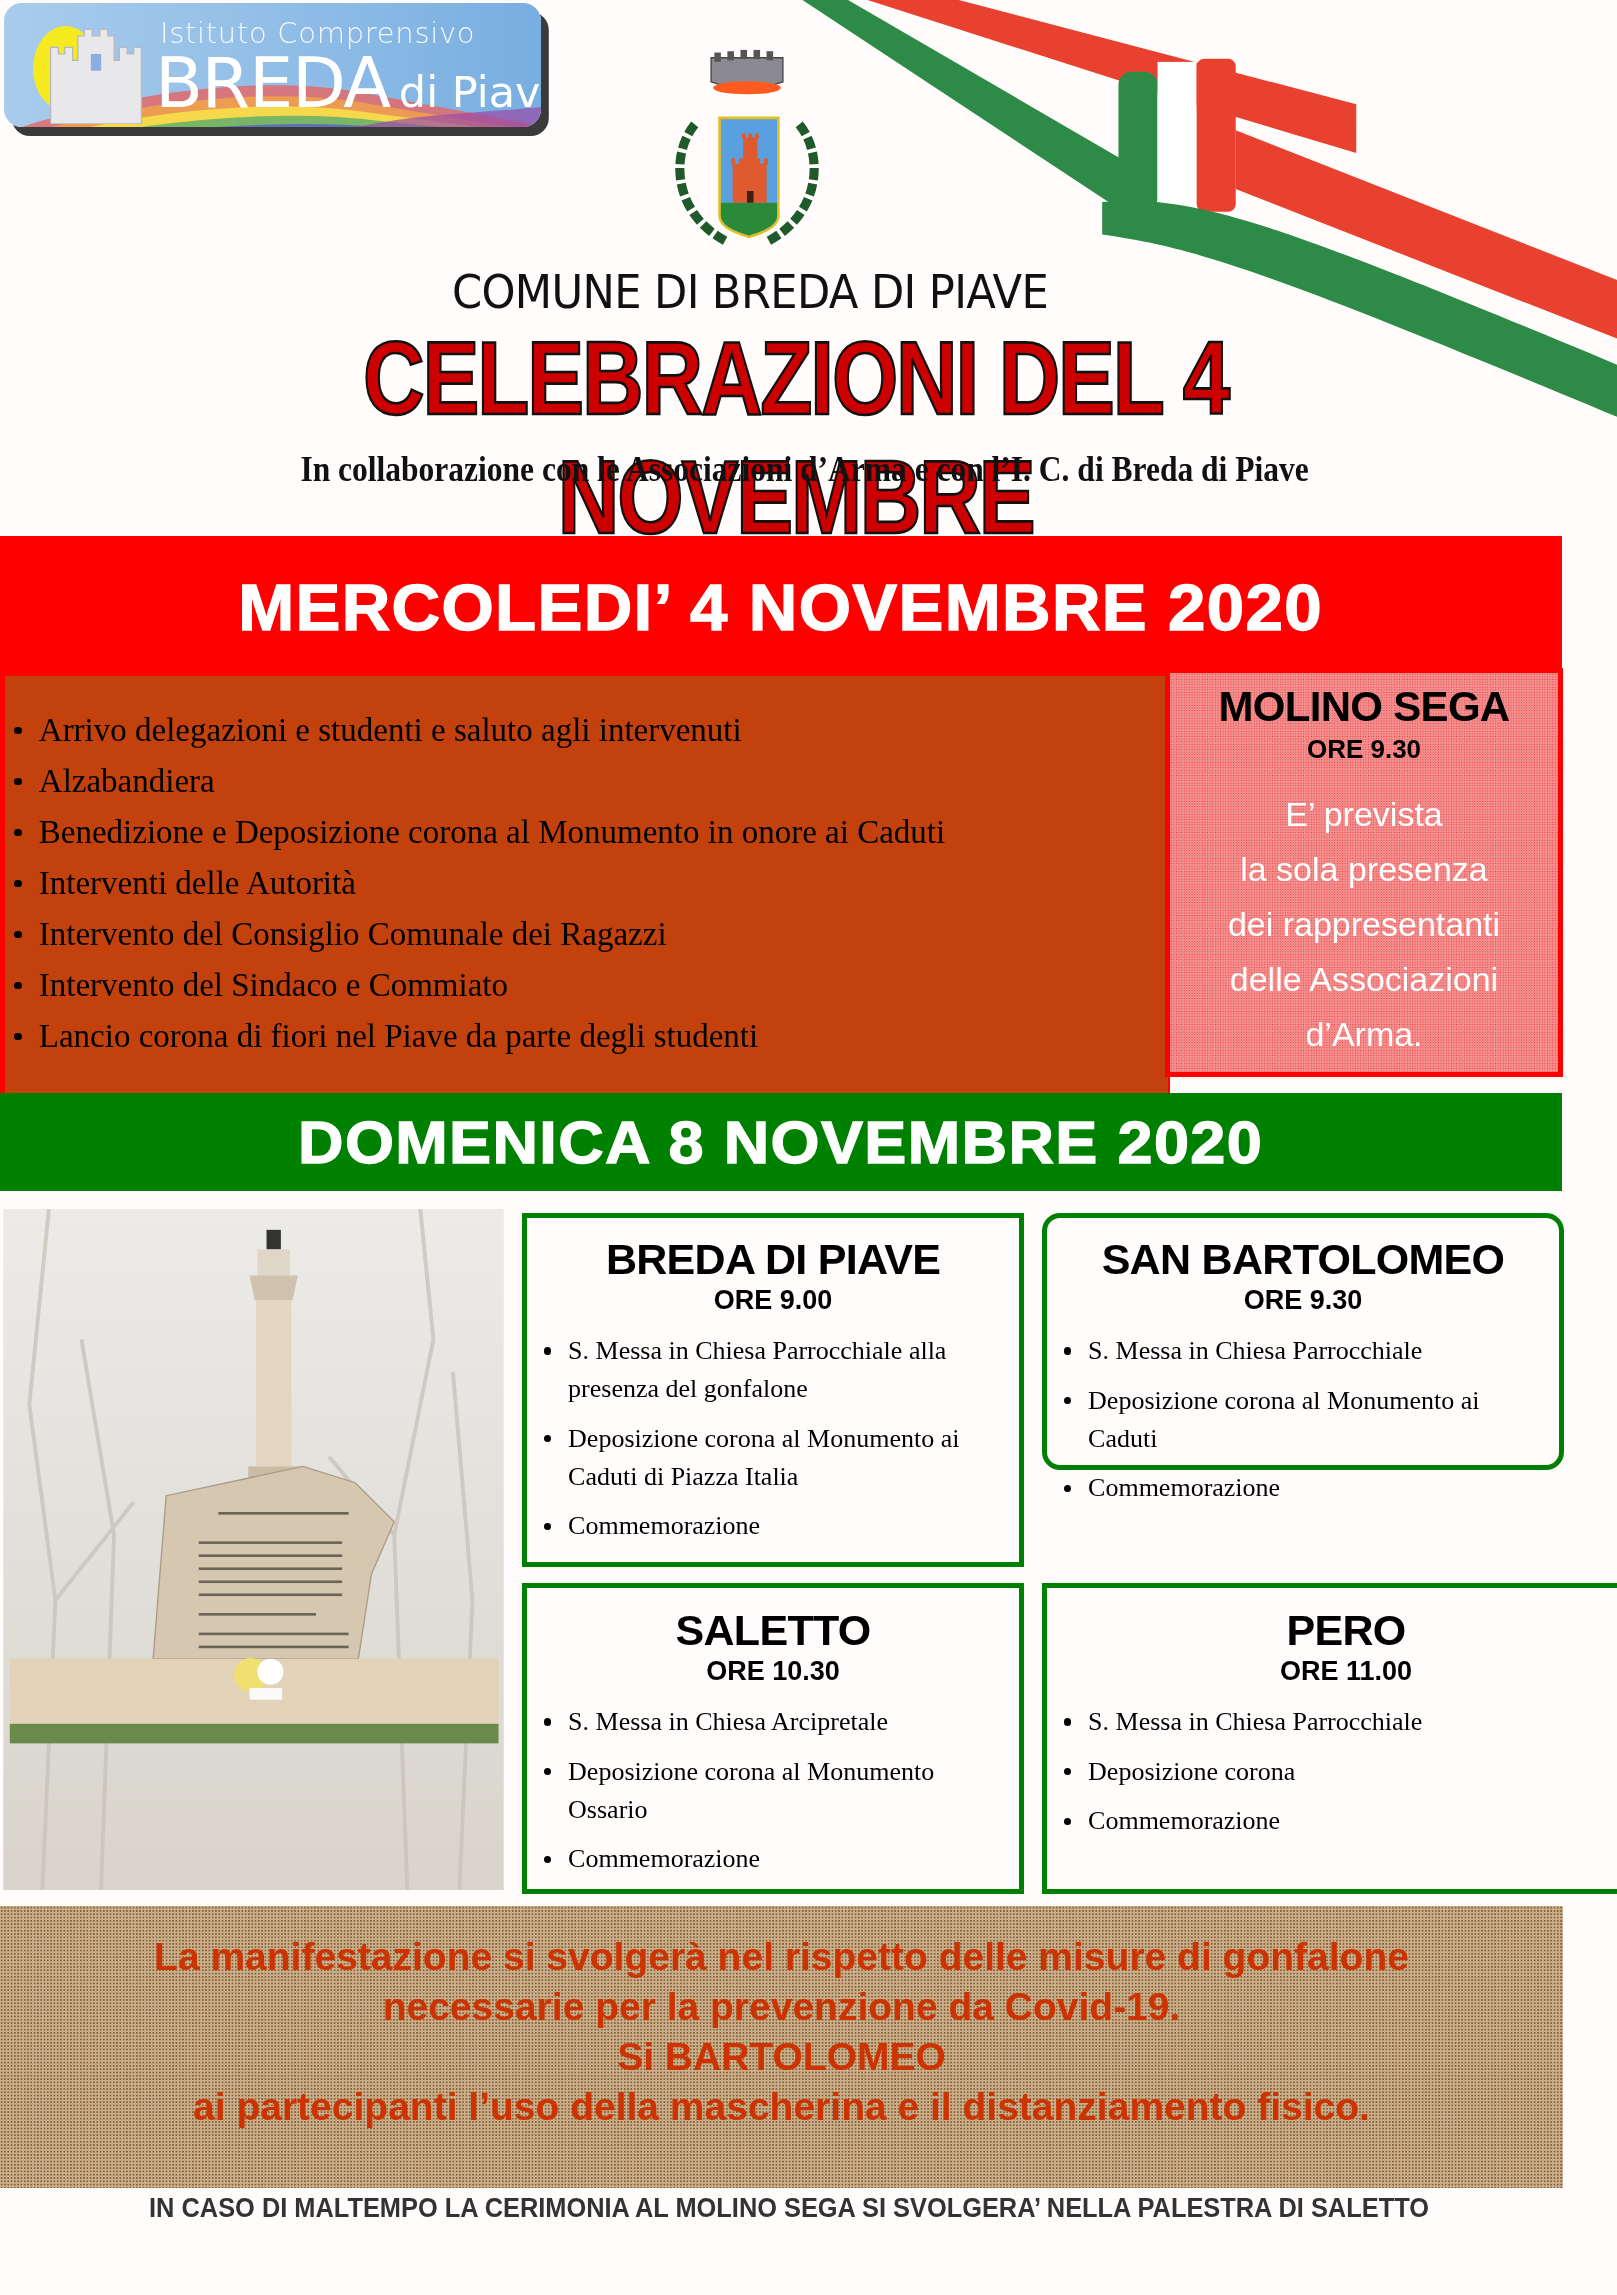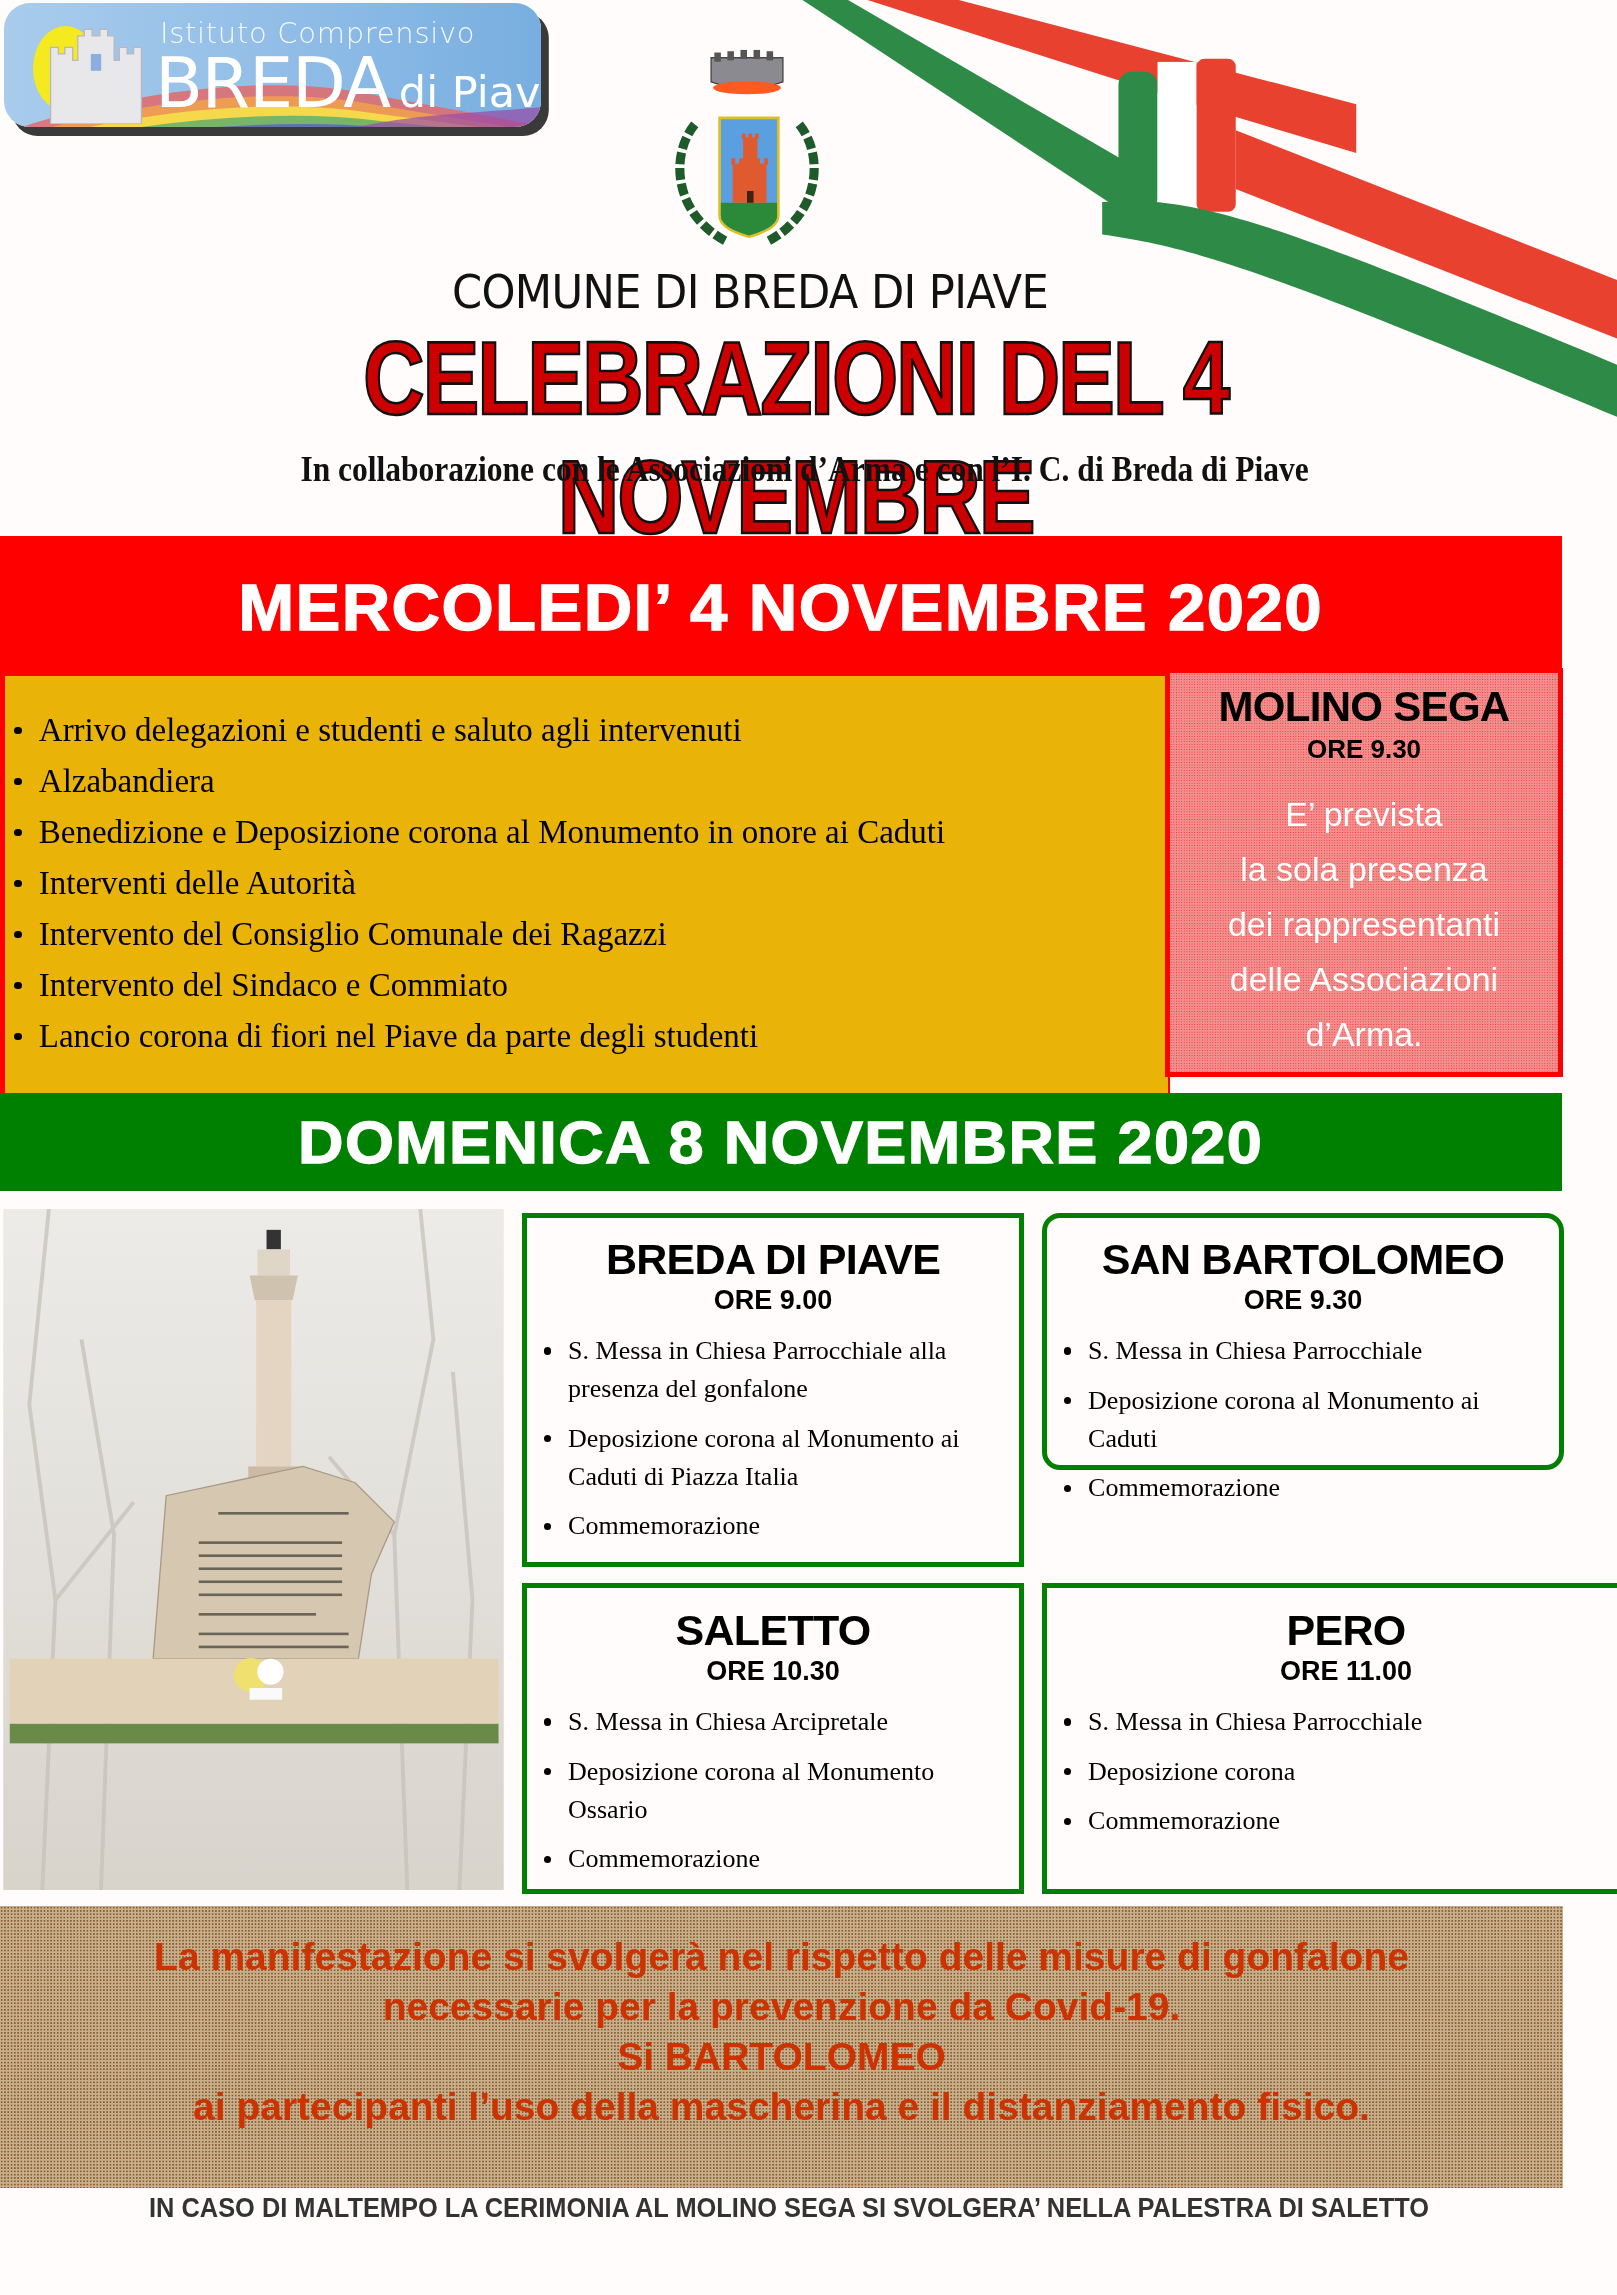--- a/index.html
+++ b/index.html
@@ -6,21 +6,21 @@
     body {
       width: 1617px; height: 2295px; position: relative; overflow: hidden;
       background: #fffcfb;
       font-family: "Liberation Sans", sans-serif;
     }
     .abs { position: absolute; }
 
     
     .school-logo {
       left: 3.9px; top: 2.6px; width: 537px; height: 124px;
-      border-radius: 26px;
+      border-radius: 18px;
       background: linear-gradient(90deg, #a9ccec 0%, #8dbbe6 60%, #78aee0 100%);
       box-shadow: 7.8px 9px 0 #3a3a3a;
       overflow: hidden;
     }
     .school-logo .sun {
       position: absolute; left: 29px; top: 23.5px; width: 65px; height: 85px;
       border-radius: 50%; background: #f5ea20;
     }
     .school-logo .castle {
       position: absolute; left: 40px; top: 25px; width: 104px; height: 96px;
@@ -67,21 +67,21 @@
       display: flex; align-items: center; justify-content: center;
       color: #fff; font-family: "Liberation Sans", sans-serif; font-weight: 900;
       letter-spacing: 1.3px;
     }
     .banner-red { left: 0; top: 536px; width: 1562px; height: 143px; background: #ff0000; font-size: 64px; }
     .banner-green { left: 0; top: 1093px; width: 1562px; height: 98px; background: #008000; font-size: 60px; }
     .banner span { display: inline-block; transform: scaleX(1.05); -webkit-text-stroke: 1.3px #fff; }
 
     .program-box {
       left: 0; top: 671px; width: 1170px; height: 490px;
-      border: 5.9px solid #ff0000; border-right-width: 2.6px; box-sizing: border-box; background: #eab308;
+      border: 5.9px solid #ff0000; border-right-width: 2.6px; box-sizing: border-box; background: #c2410c;
     }
     .program-list {
       list-style: none; margin: 0; padding: 29px 0 0 9px;
       font-family: "Liberation Serif", serif; font-size: 33px; color: #000;
     }
     .program-list li { height: 51px; display: flex; align-items: center; white-space: nowrap; }
     .program-list .bullet { display: inline-block; width: 7.8px; height: 7.8px; border-radius: 50%; background: #000; margin-right: 17px; }
 
     .molino-box {
       left: 1165px; top: 668px; width: 398px; height: 409px;

